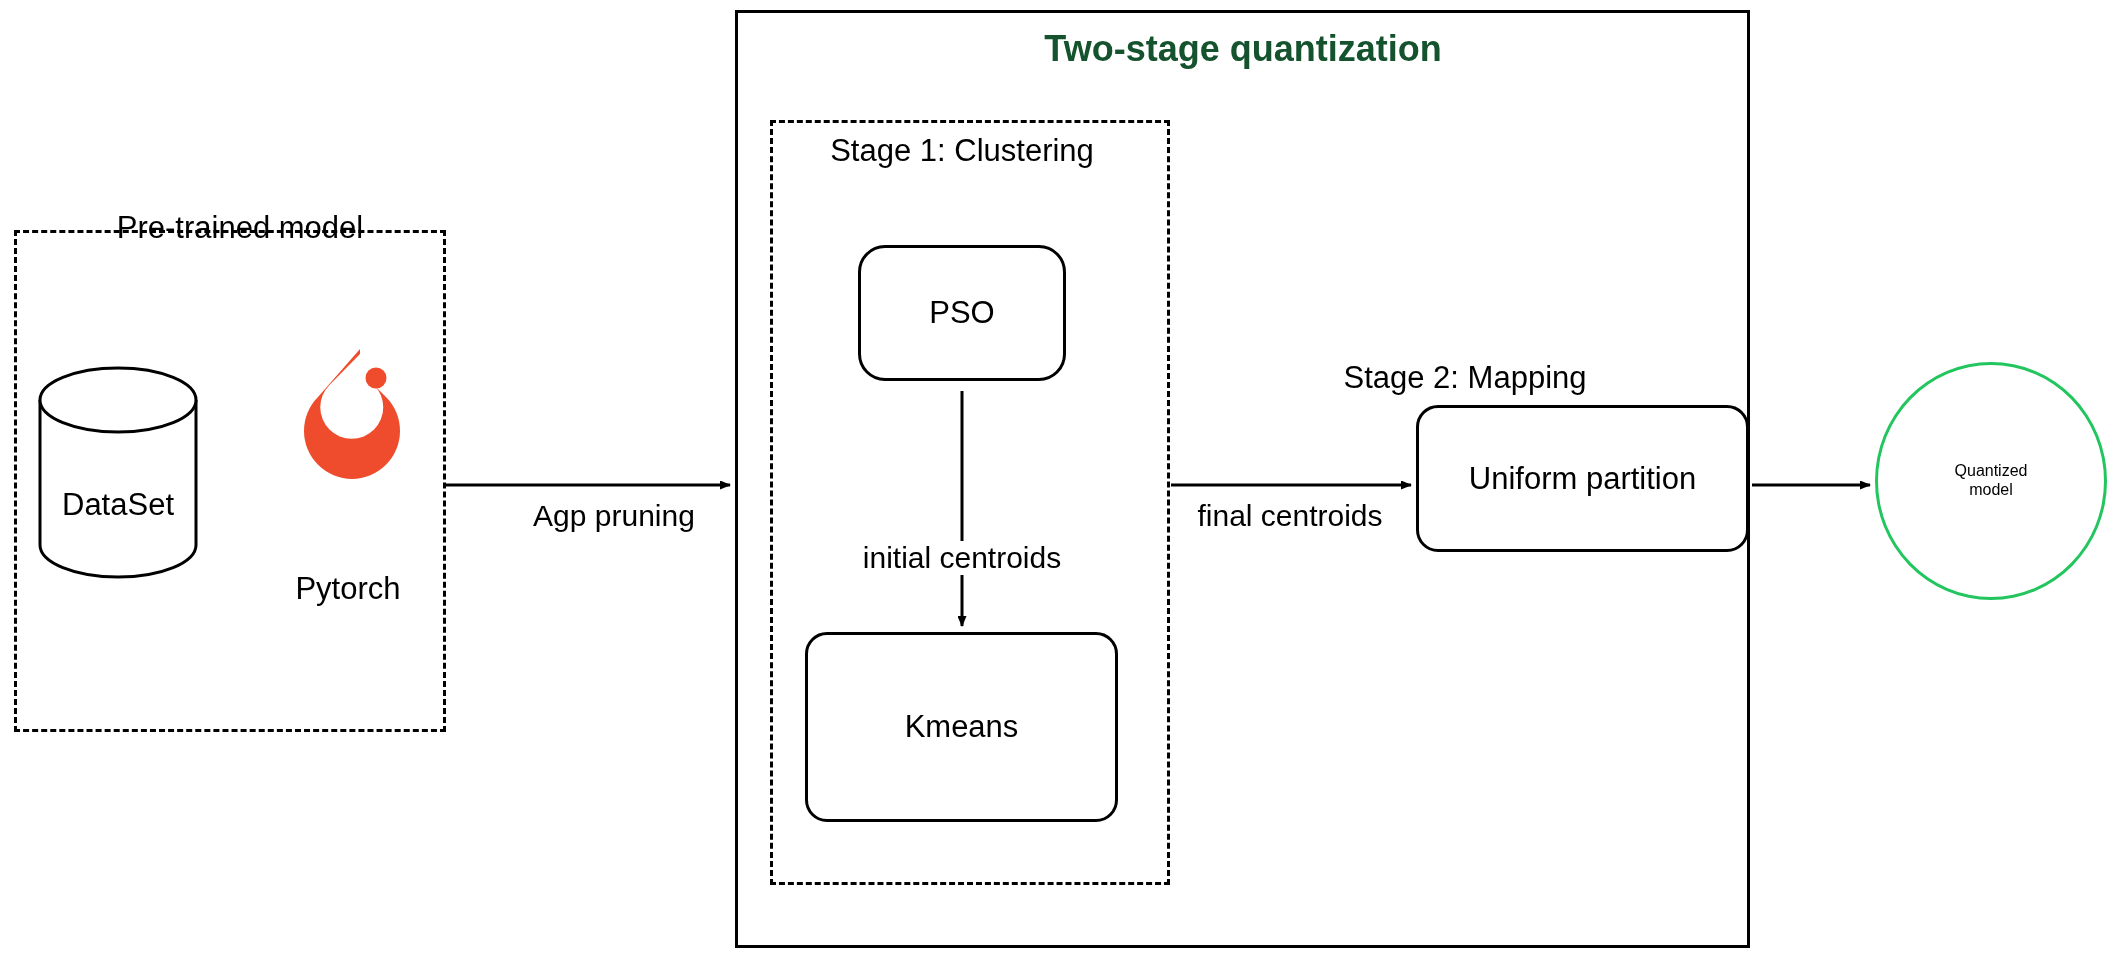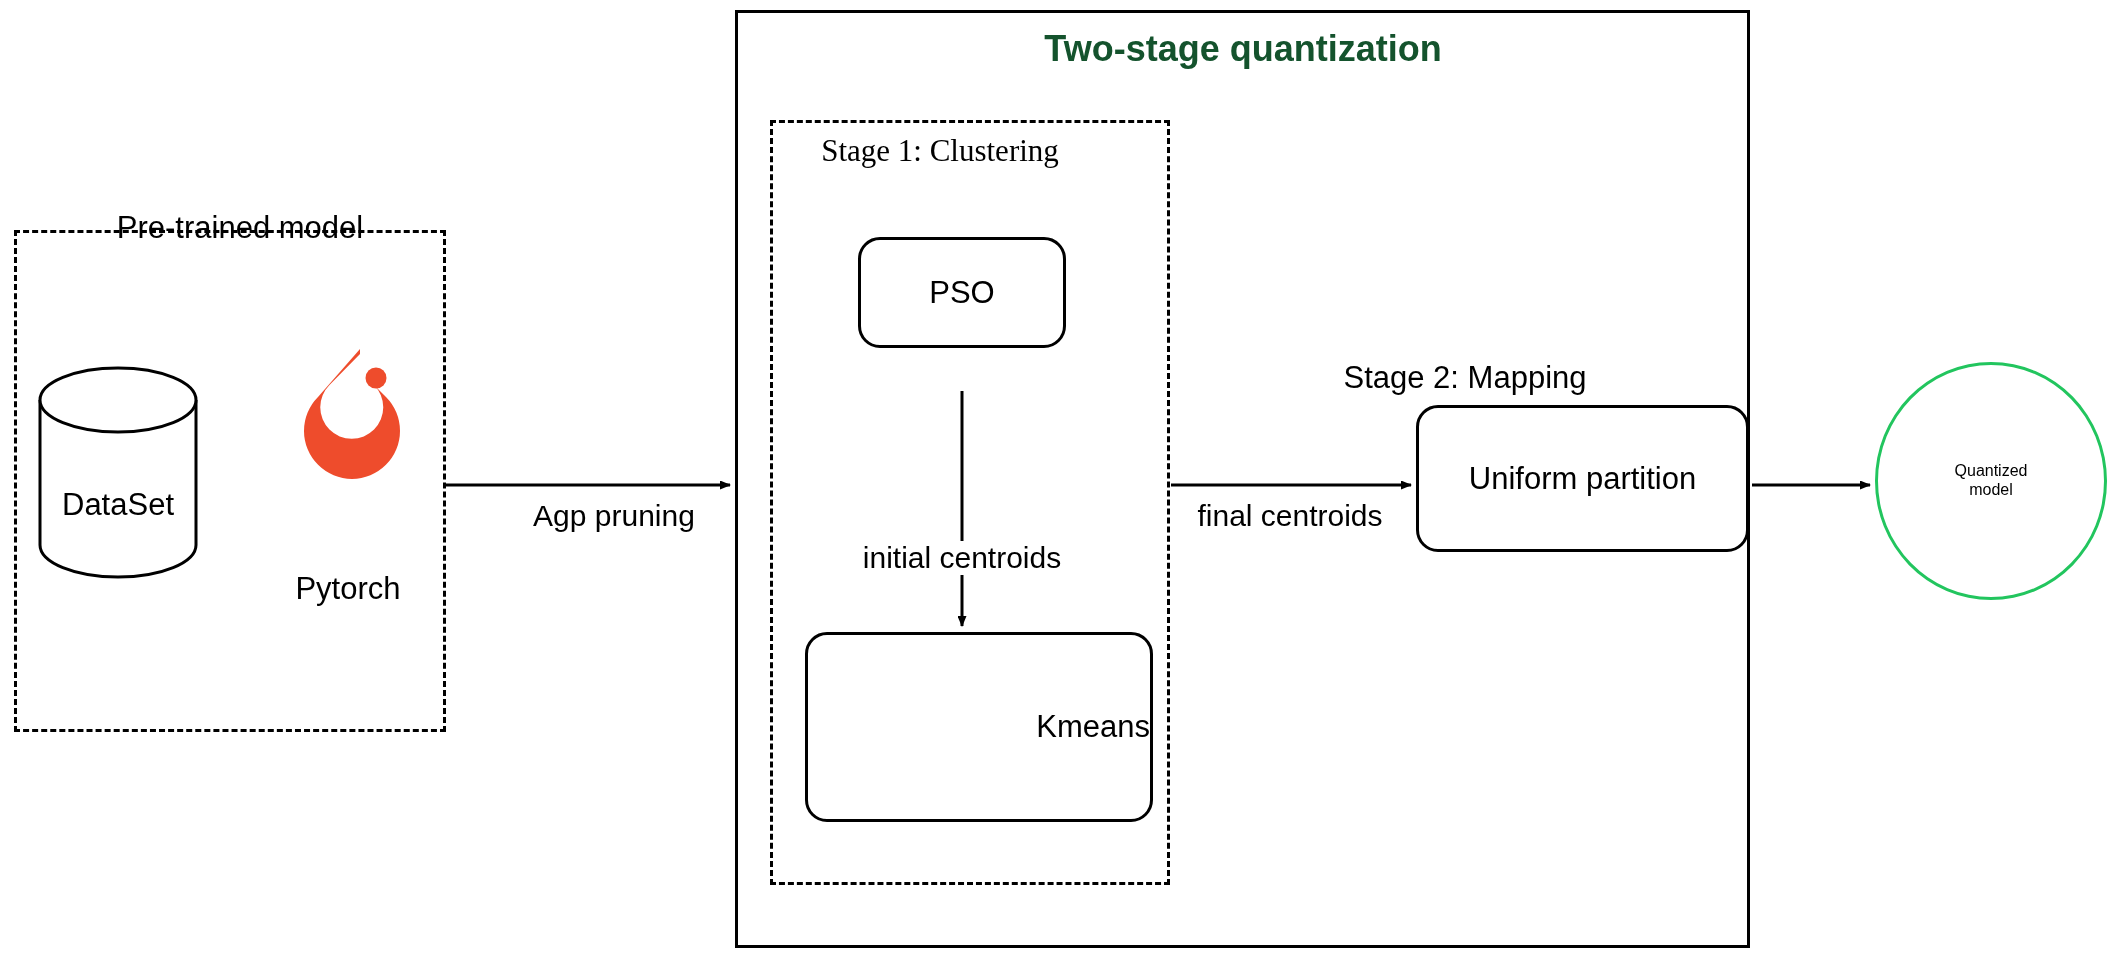--- a/index.html
+++ b/index.html
@@ -128,27 +128,27 @@
     <circle cx="88" cy="43" r="10.5" fill="#EE4C2C"></circle>
   </svg>
   <div class="label-center" style="left:348px; top:571px;">Pytorch</div>
 
   <div class="solid-box" style="left:735px; top:10px; width:1015px; height:938px;"></div>
 
   <div class="title" style="left:1243px; top:28px;">Two-stage quantization</div>
 
   <div class="dashed-box" style="left:770px; top:120px; width:400px; height:765px;"></div>
 
-  <div class="label-center" style="left:940px; top:133px;font-family:Liberation Serif, serif;">Stage 1: Clustering</div>
+  <div class="label-center" style="left:962px; top:133px;">Stage 1: Clustering</div>
 
-  <div class="round-box" style="left:858px; top:237px; width:208px; height:111px;">
+  <div class="round-box" style="left:858px; top:245px; width:208px; height:136px;border-radius:27px;">
     <span class="box-text">PSO</span>
   </div>
 
-  <div class="round-box" style="left:805px; top:632px; width:348px; height:190px;justify-content:flex-end;">
+  <div class="round-box" style="left:805px; top:632px; width:313px; height:190px;">
     <span class="box-text">Kmeans</span>
   </div>
 
   <div class="label-center" style="left:1465px; top:360px;">Stage 2: Mapping</div>
 
   <div class="round-box" style="left:1416px; top:405px; width:333px; height:147px;">
     <span class="box-text">Uniform partition</span>
   </div>
 
   <div class="ellipse-box" style="left:1875px; top:362px; width:232px; height:238px;">

